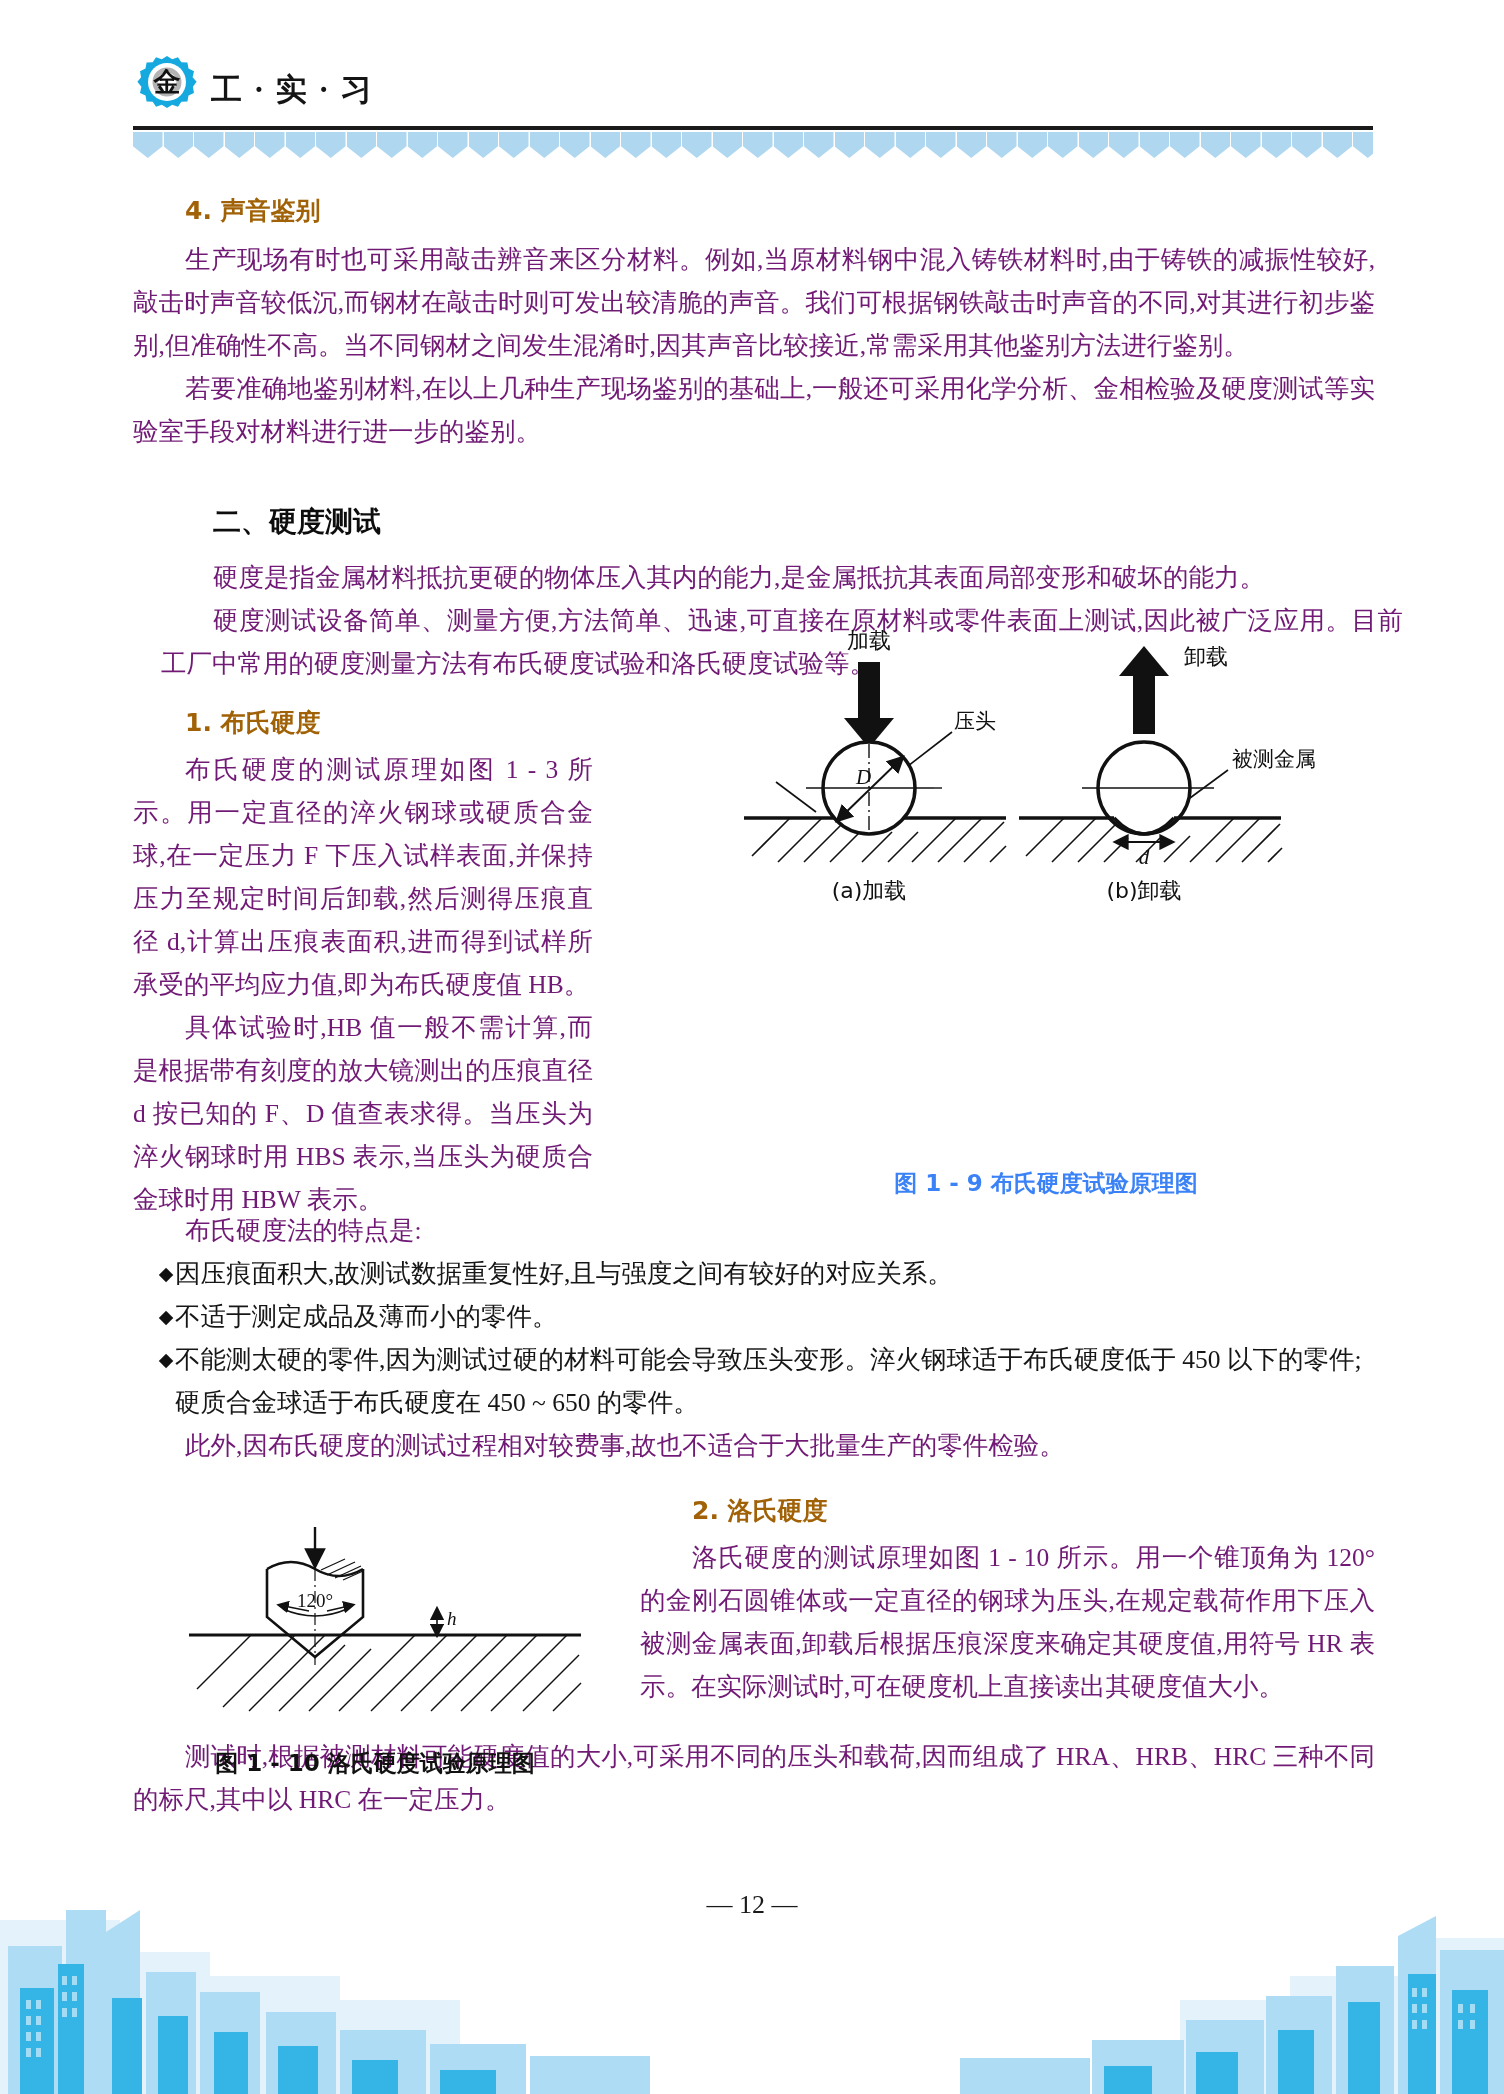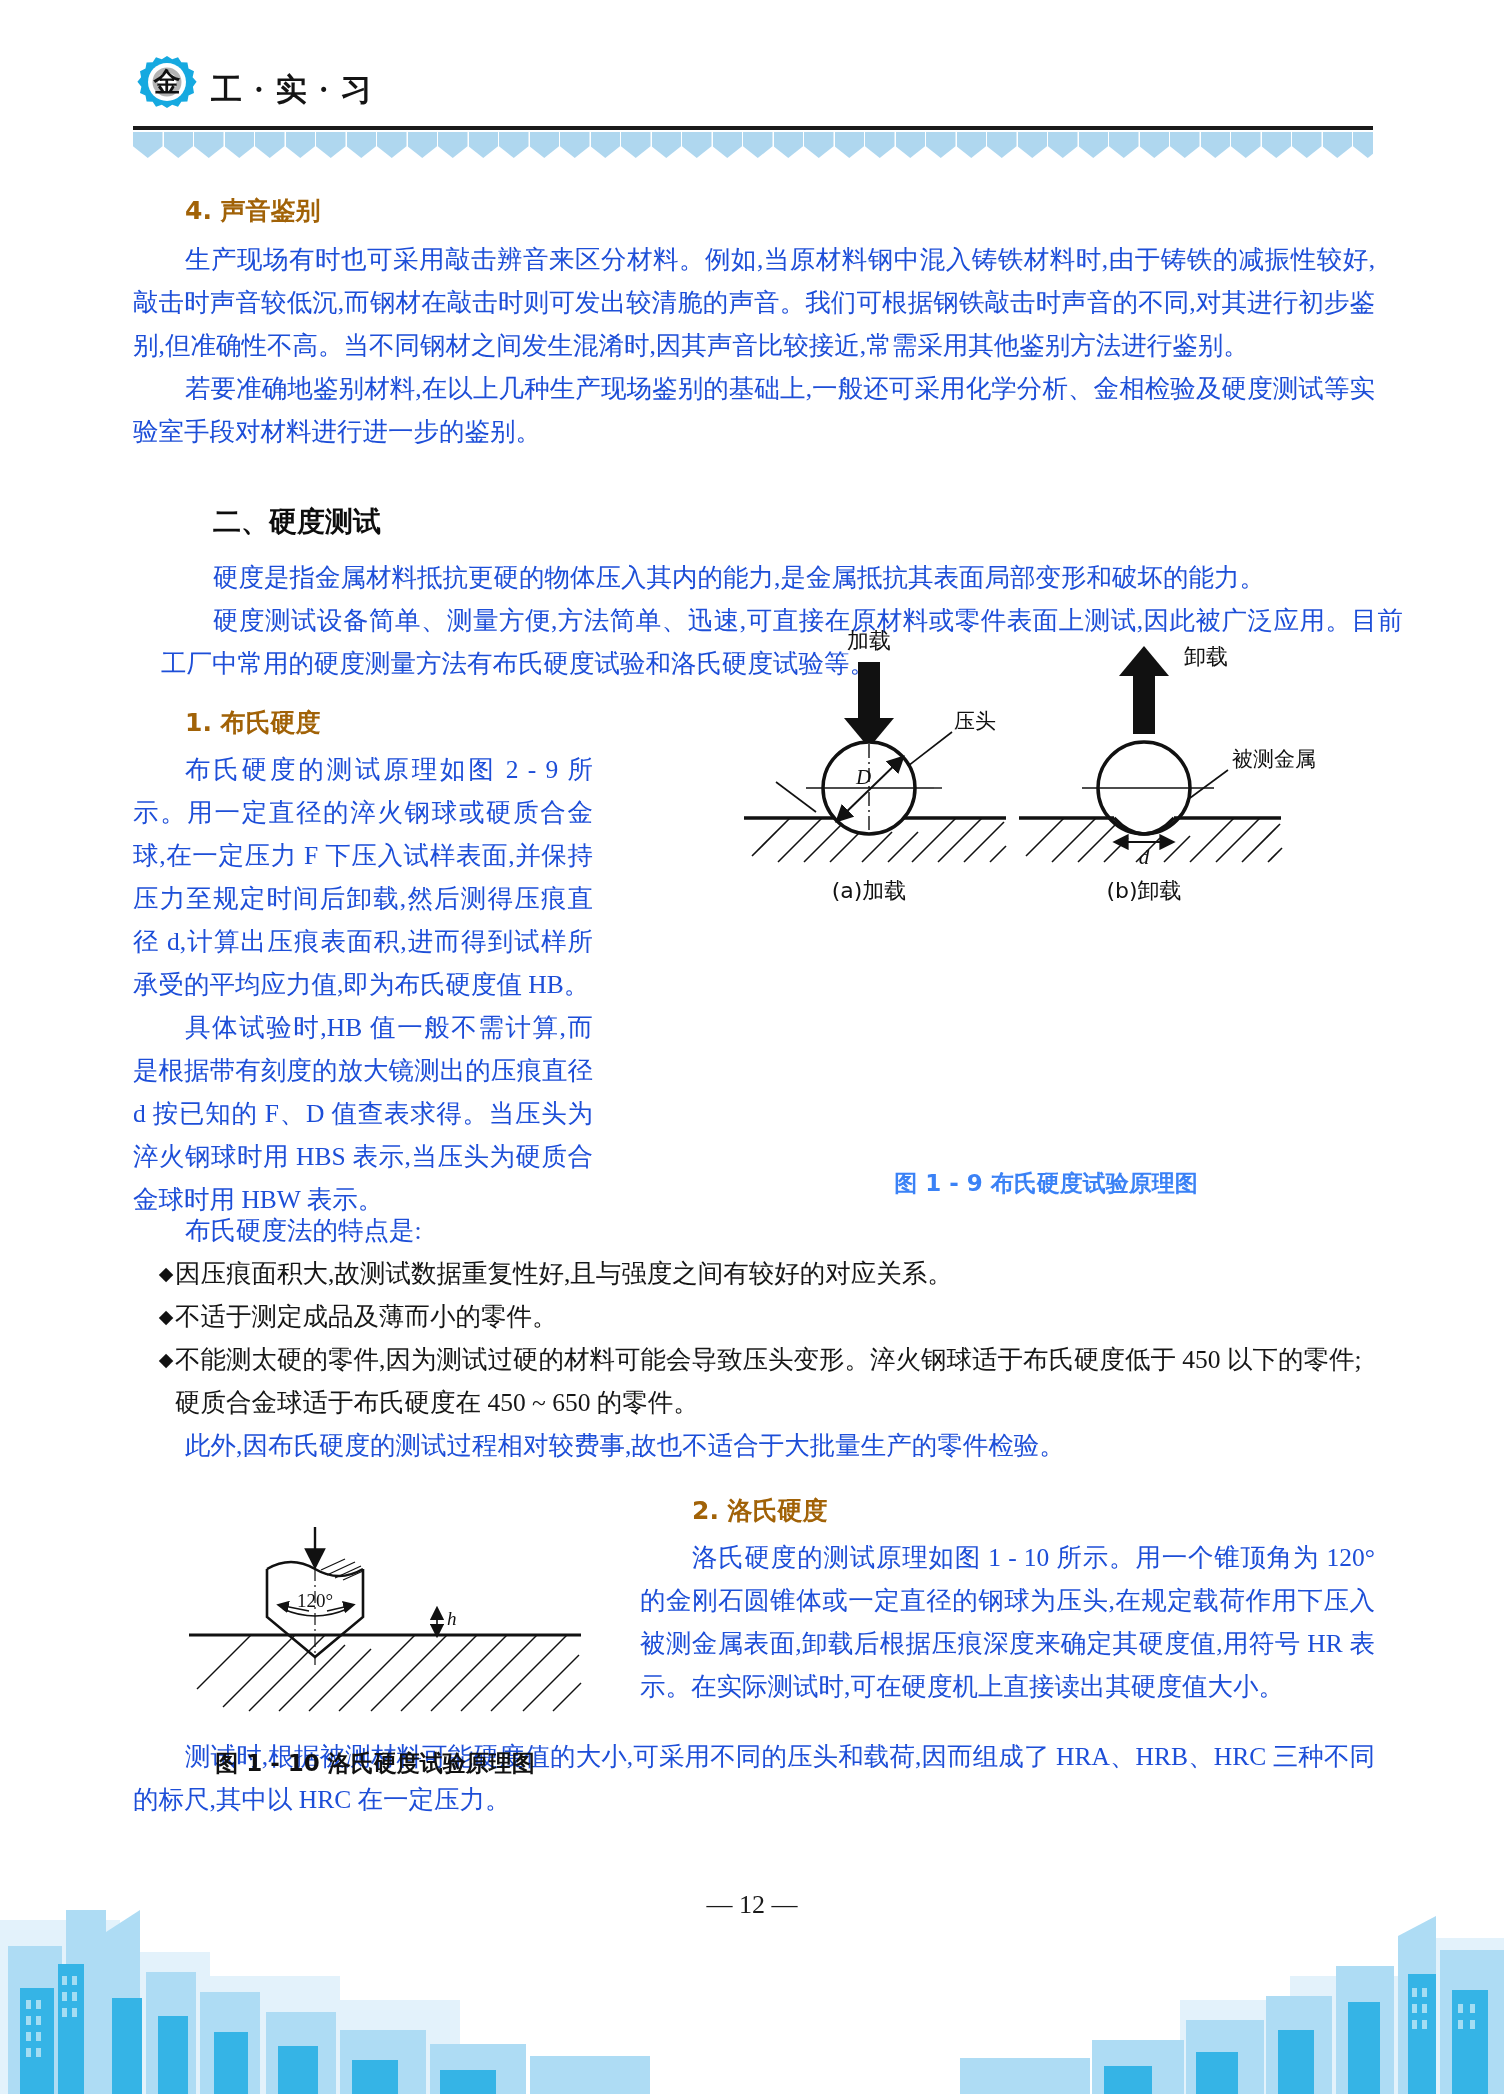--- a/index.html
+++ b/index.html
@@ -36,21 +36,21 @@
     clip-path: polygon(0 0, 100% 0, 100% 55%, 50% 100%, 0 55%);
     margin-right:1px;
   }
 
   
   .col-full { position:absolute; left:133px; width:1242px; }
   p.body {
     margin:0;
     font-size:25.5px;
     line-height:43px;
-    color:#1d4ed8;
+    color:#701a75;
     text-align:justify;
     text-justify:inter-ideograph;
   }
   p.body.indent { text-indent:52px; }
   h4.sub {
     margin:0;
     font-family:"DejaVu Sans", sans-serif;
     font-weight:bold; font-size:25px; color:#a16207;
     text-indent:52px;
     line-height:42px;
@@ -173,21 +173,21 @@
   <h3 class="sec">二、硬度测试</h3>
   <p class="body indent" style="margin-top:12px;">硬度是指金属材料抵抗更硬的物体压入其内的能力,是金属抵抗其表面局部变形和破坏的能力。</p>
   <p class="body indent">硬度测试设备简单、测量方便,方法简单、迅速,可直接在原材料或零件表面上测试,因此被广泛应用。目前工厂中常用的硬度测量方法有布氏硬度试验和洛氏硬度试验等。</p>
 </div>
 
 <div class="col-full" style="top:702px;">
   <h4 class="sub">1. 布氏硬度</h4>
 </div>
 
 <div style="position:absolute;left:133px;top:748px;width:460px;">
-  <p class="body indent">布氏硬度的测试原理如图 2 - 9 所示。用一定直径的淬火钢球或硬质合金球,在一定压力 F 下压入试样表面,并保持压力至规定时间后卸载,然后测得压痕直径 d,计算出压痕表面积,进而得到试样所承受的平均应力值,即为布氏硬度值 HB。</p>
+  <p class="body indent">布氏硬度的测试原理如图 1 - 3 所示。用一定直径的淬火钢球或硬质合金球,在一定压力 F 下压入试样表面,并保持压力至规定时间后卸载,然后测得压痕直径 d,计算出压痕表面积,进而得到试样所承受的平均应力值,即为布氏硬度值 HB。</p>
   <p class="body indent" style="margin-top:0px;">具体试验时,HB 值一般不需计算,而是根据带有刻度的放大镜测出的压痕直径 d 按已知的 F、D 值查表求得。当压头为淬火钢球时用 HBS 表示,当压头为硬质合金球时用 HBW 表示。</p>
 </div>
 
 <div style="position:absolute;left:133px;top:1209px;width:1242px;">
   <p class="body indent">布氏硬度法的特点是:</p>
   <div class="bullet-row">
     <span class="dia">◆</span>
     <span class="btxt">因压痕面积大,故测试数据重复性好,且与强度之间有较好的对应关系。</span>
   </div>
   <div class="bullet-row">

